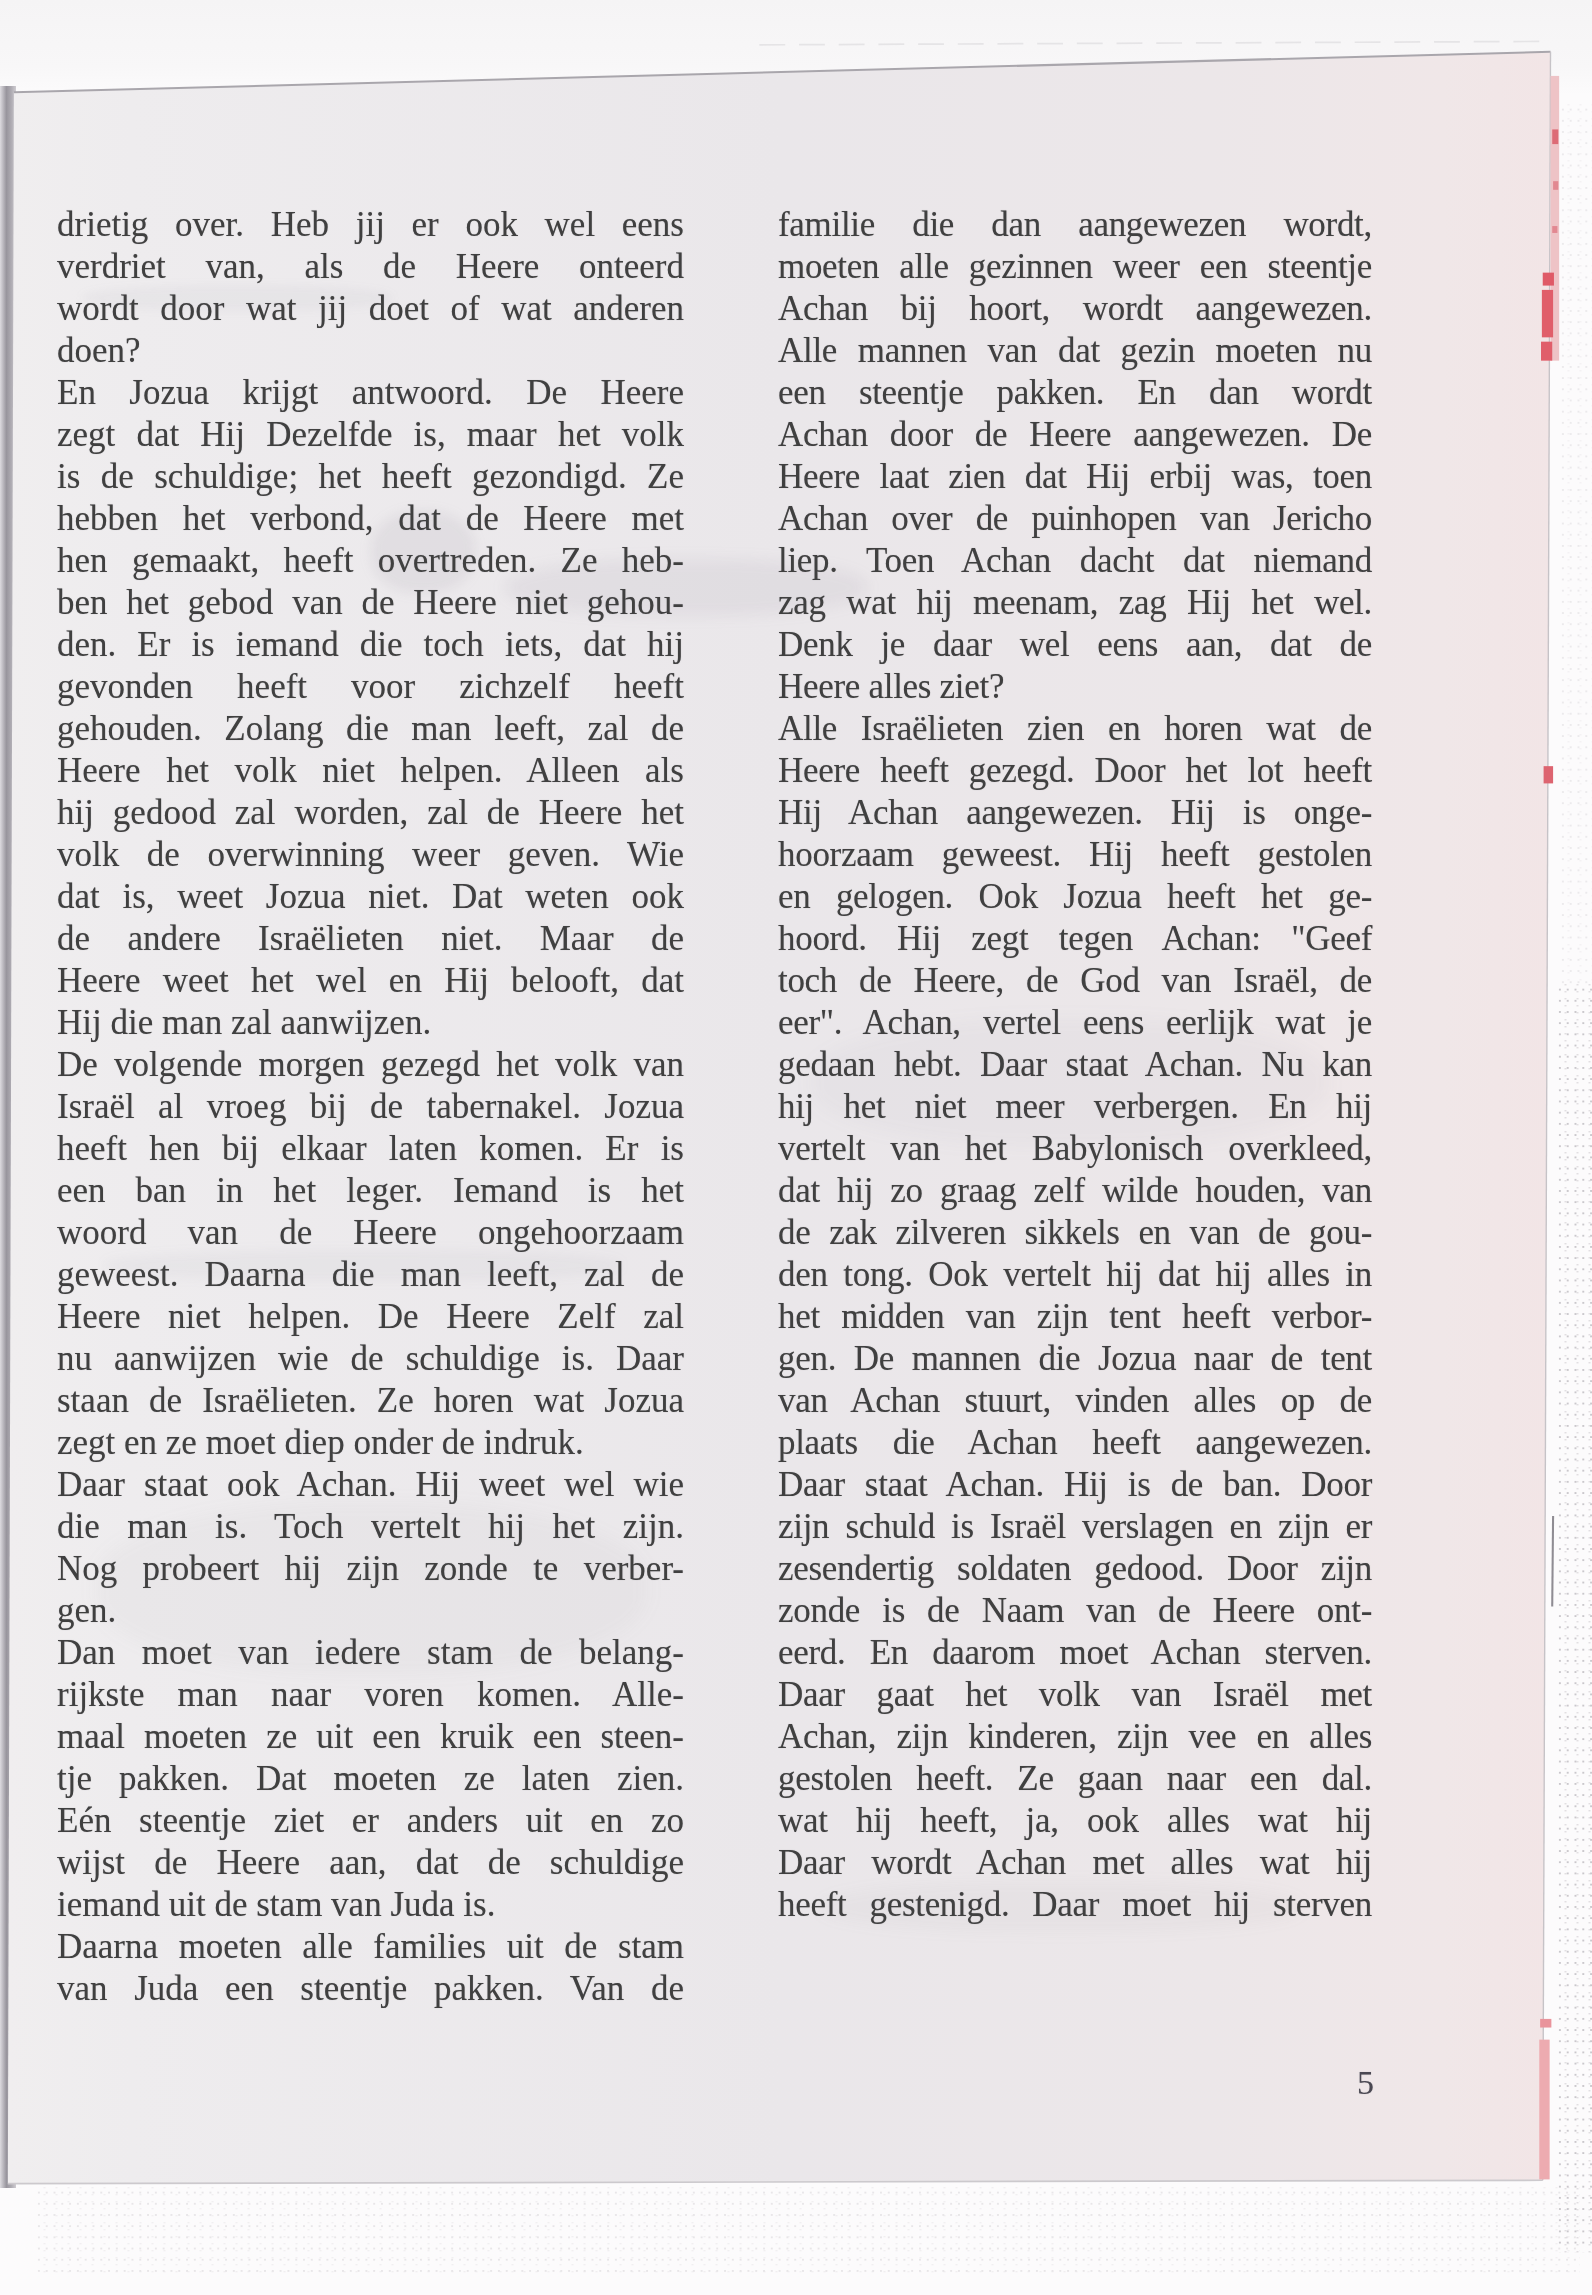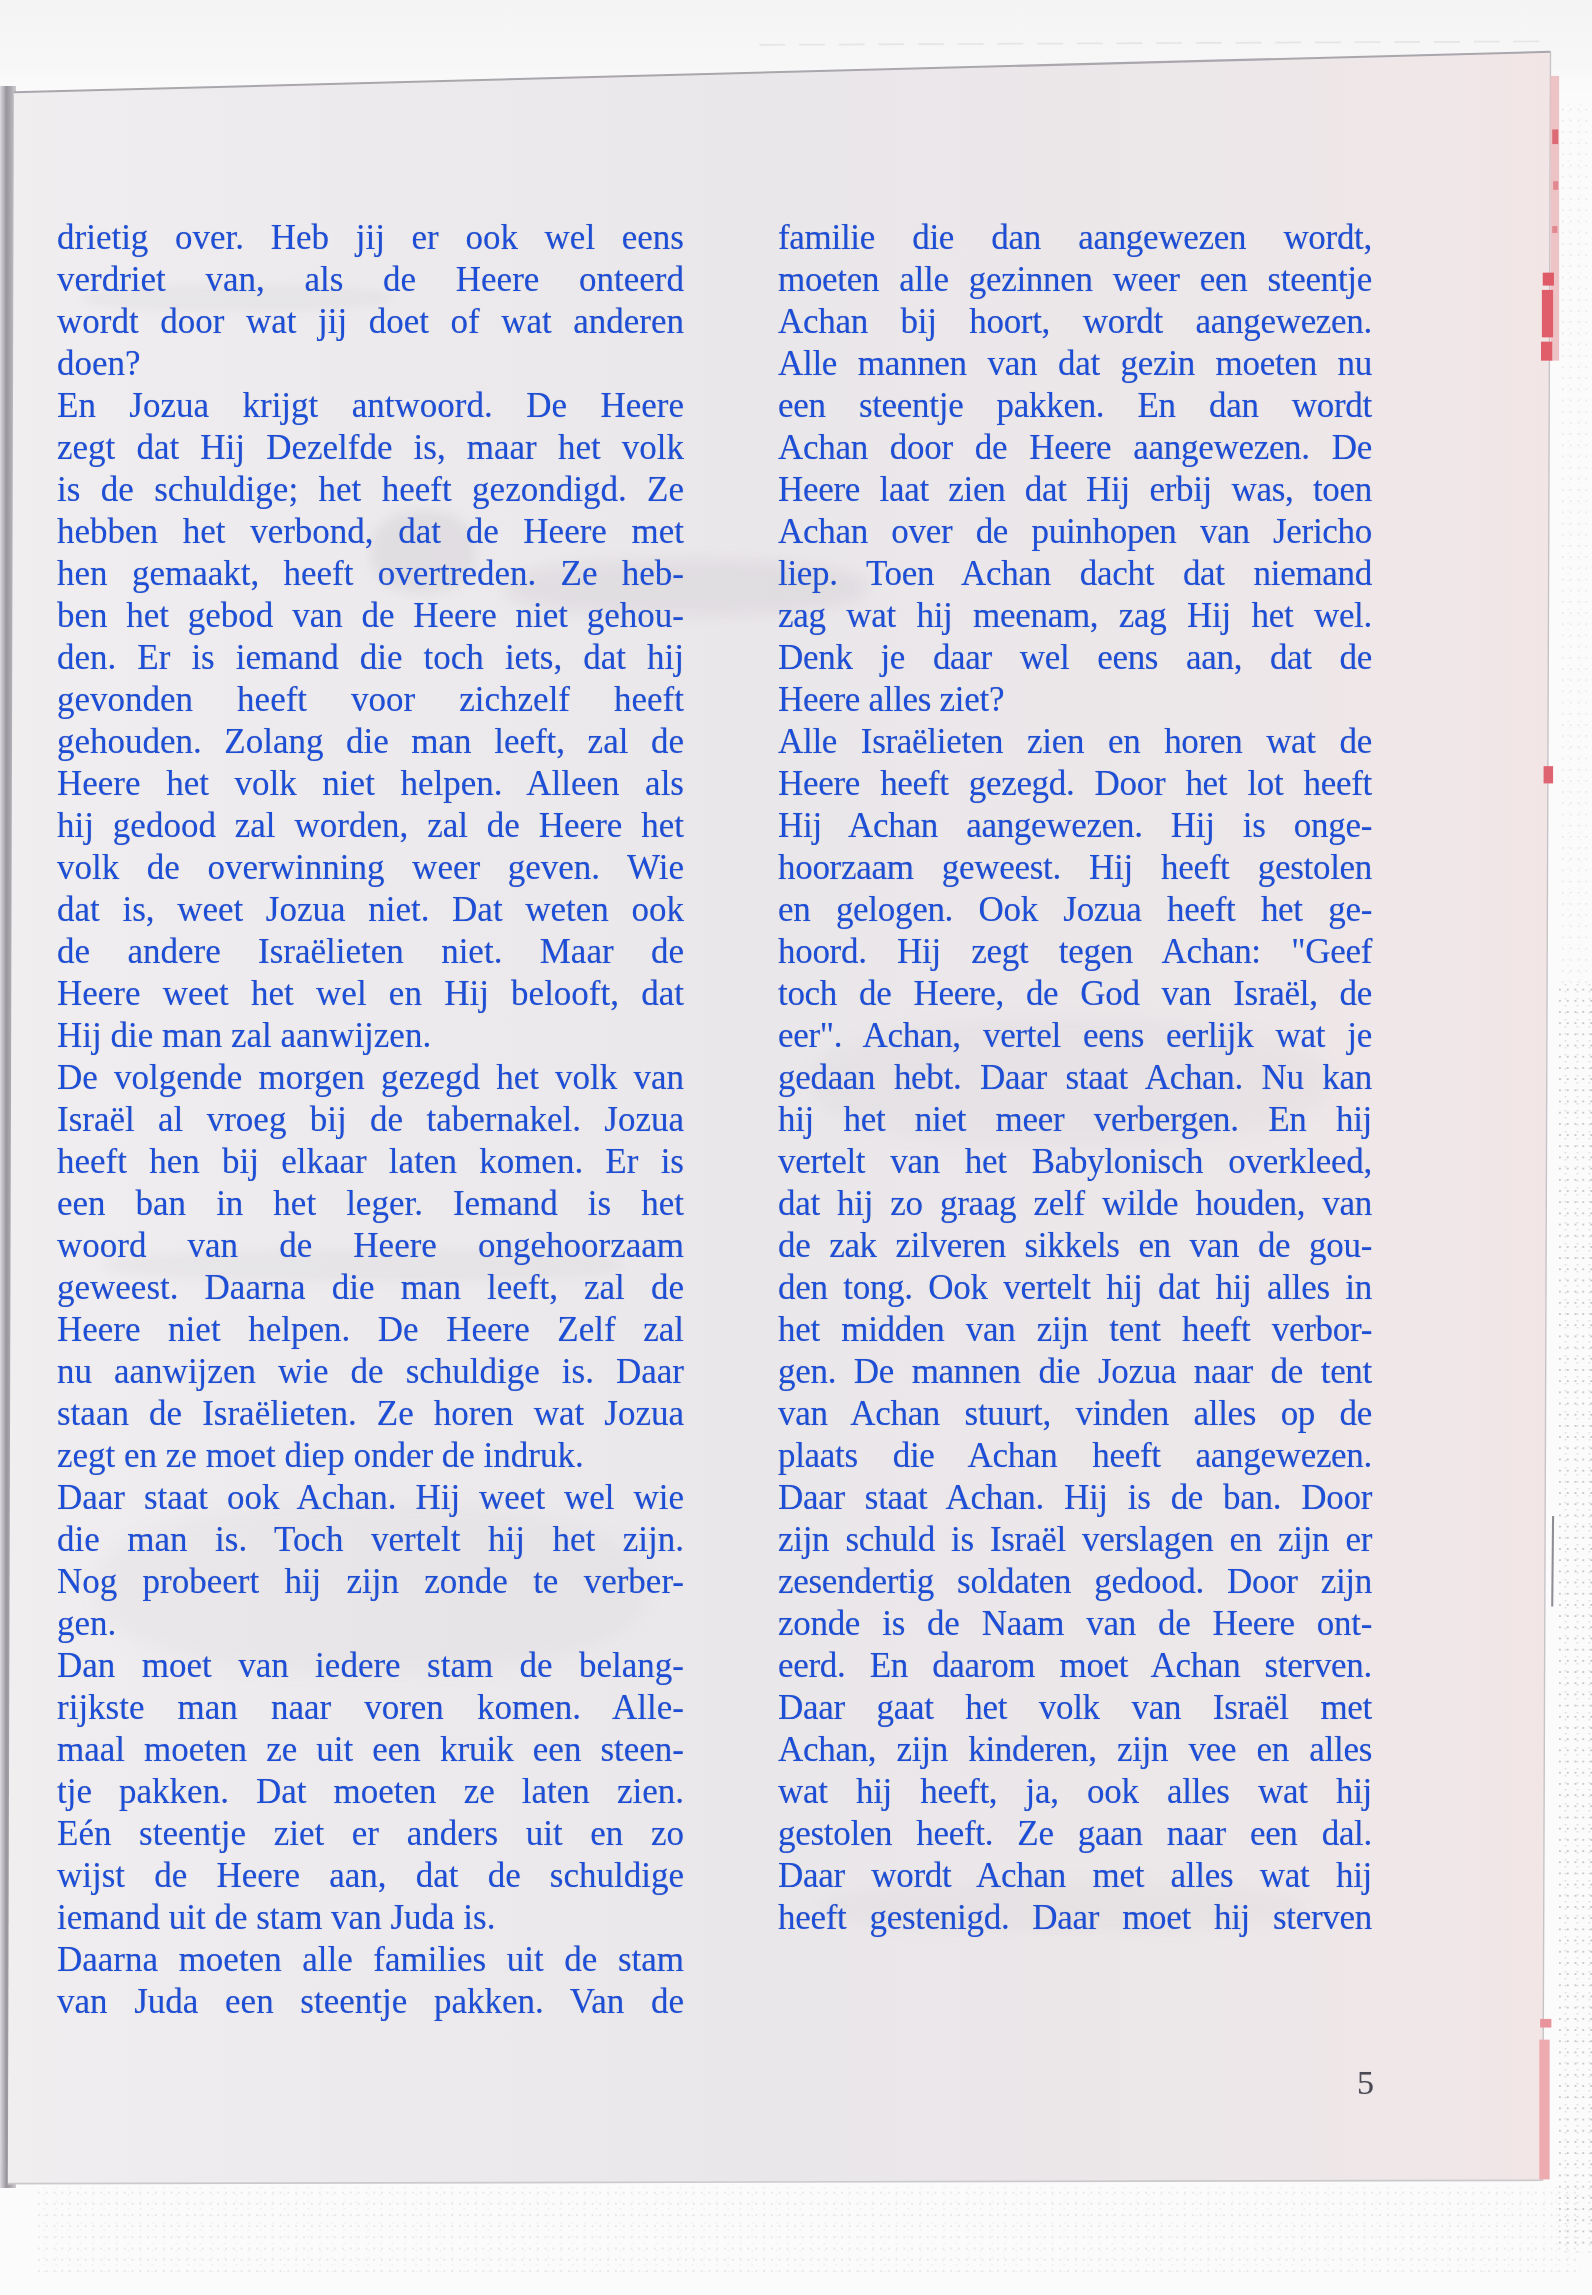--- a/index.html
+++ b/index.html
@@ -17,22 +17,22 @@
   }
   
   .spine-strip {
     position:absolute; left:0; top:86px; width:16.4px; height:2102px;
     background:linear-gradient(90deg,#dddbe0 0%,#98959d 40%,#aeabb2 70%,#cfccd1 100%);
   }
   .page-svg { position:absolute; left:0; top:0; }
 
   
   .col {
-    position:absolute; top:217px;
-    color:#1d4ed8;
+    position:absolute; top:204px;
+    color:#404040;
     font-size:35px; line-height:42px;
     text-shadow:0 0 0.9px rgba(64,62,72,.38);
   }
   .col-left  { left:57px;  width:627px; }
   .col-right { left:778px; width:594px; letter-spacing:-0.3px; }
   .line { height:42px; text-align:justify; text-align-last:justify; }
   .line.ragged { text-align-last:left; }
 
   .page-num {
     position:absolute; left:1288px; top:2064px; width:86px;
@@ -185,22 +185,22 @@
     <div class="line">gen. De mannen die Jozua naar de tent</div>
     <div class="line">van Achan stuurt, vinden alles op de</div>
     <div class="line">plaats die Achan heeft aangewezen.</div>
     <div class="line">Daar staat Achan. Hij is de ban. Door</div>
     <div class="line">zijn schuld is Israël verslagen en zijn er</div>
     <div class="line">zesendertig soldaten gedood. Door zijn</div>
     <div class="line">zonde is de Naam van de Heere ont-</div>
     <div class="line">eerd. En daarom moet Achan sterven.</div>
     <div class="line">Daar gaat het volk van Israël met</div>
     <div class="line">Achan, zijn kinderen, zijn vee en alles</div>
+    <div class="line">gestolen heeft. Ze gaan naar een dal.</div>
     <div class="line">wat hij heeft, ja, ook alles wat hij</div>
-    <div class="line">gestolen heeft. Ze gaan naar een dal.</div>
     <div class="line">Daar wordt Achan met alles wat hij</div>
     <div class="line">heeft gestenigd. Daar moet hij sterven</div>
   </div>
 
 <div class="page-num">5</div>
 
 <div class="noise noise-right-up"></div>
 <div class="noise noise-right-low"></div>
 <div class="noise noise-bottom"></div>
 

